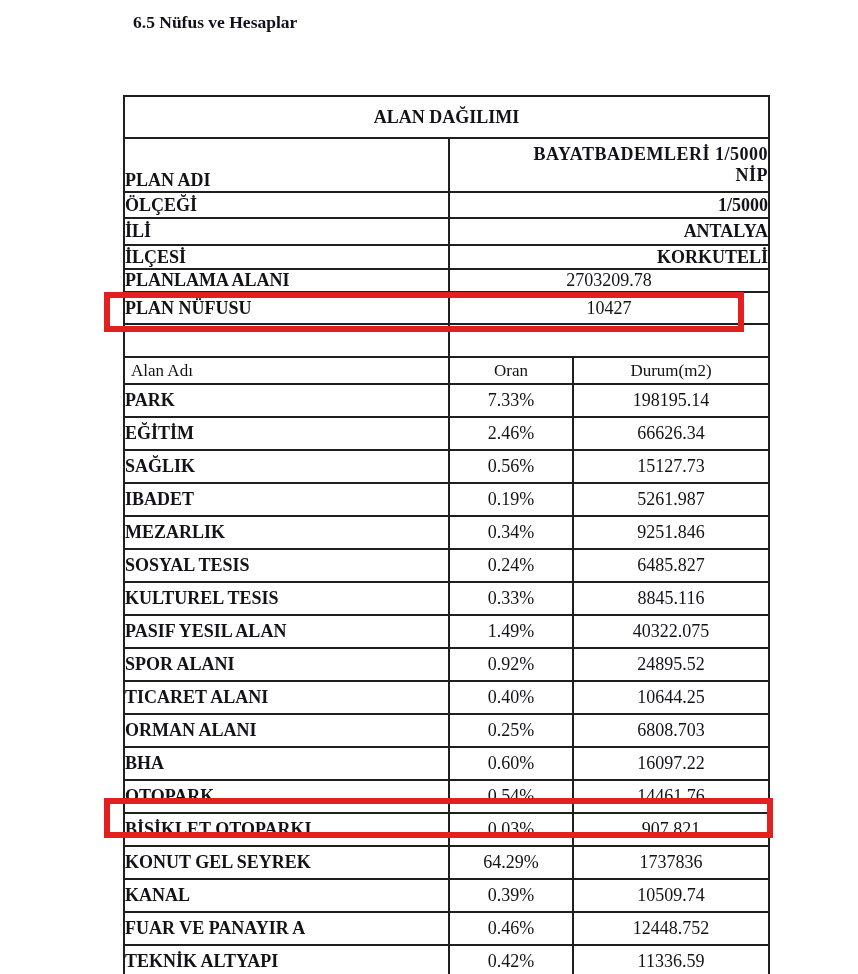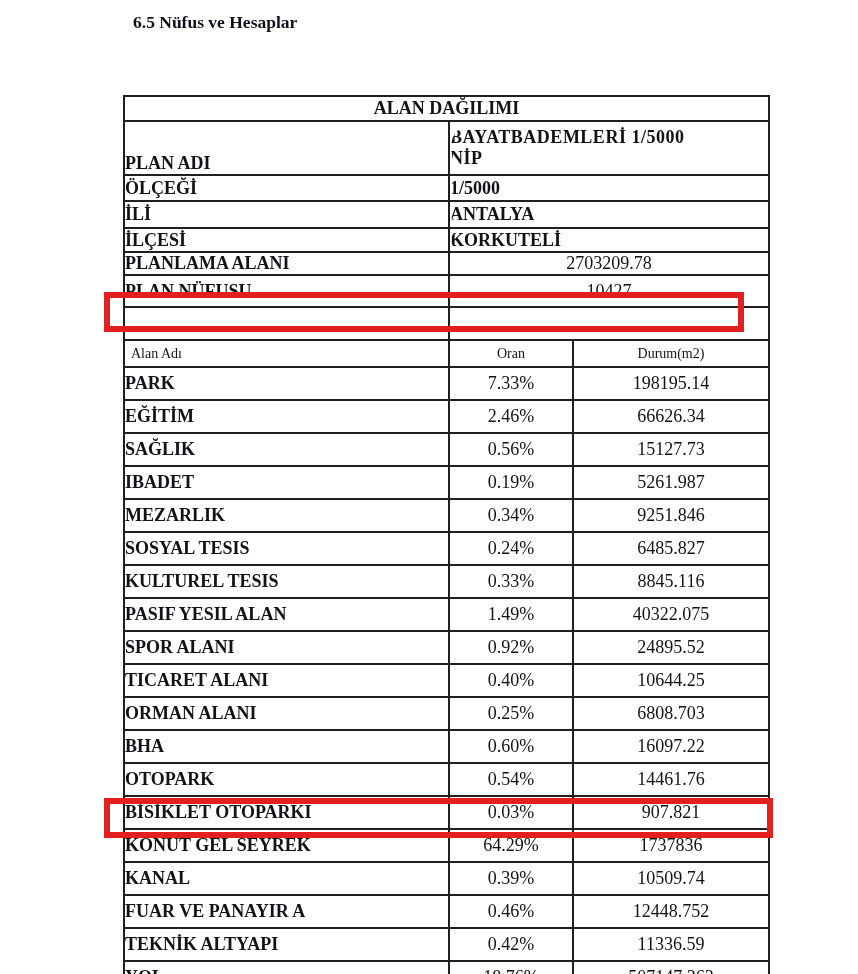--- a/index.html
+++ b/index.html
@@ -34,29 +34,29 @@
     font-size: 18px;
     color: #121218;
   }
   table.area td, table.area th {
     border: 2px solid #1f1f1f;
     padding: 0;
     overflow: hidden;
     white-space: nowrap;
   }
   td.lbl  { text-align: left; padding-left: 6px; font-weight: bold; vertical-align: middle; }
-  td.val  { text-align: left; vertical-align: middle; font-weight: bold; border-radius: 26px; }
+  td.val  { text-align: right; vertical-align: middle; font-weight: bold; }
   td.num  { text-align: center; vertical-align: middle; font-weight: normal; }
   td.title-cell { text-align: center; font-weight: bold; vertical-align: middle; }
   td.va-bottom { vertical-align: bottom; padding-bottom: 3px; }
-  th.colhead { font-weight: normal; font-size: 14px; vertical-align: middle; }
+  th.colhead { font-weight: normal; font-size: 17px; vertical-align: middle; }
   th.colhead.left { text-align: left; padding-left: 6px; }
   th.colhead.center { text-align: center; border-radius: 13px; }
 
-  tr.r-title   { height: 25px; }
+  tr.r-title   { height: 42px; }
   tr.r-planadi { height: 54px; }
   tr.r-olcegi  { height: 26px; }
   tr.r-ili     { height: 27px; }
   tr.r-ilcesi  { height: 24px; }
   tr.r-planlama{ height: 21px; }
   tr.r-nufus   { height: 32px; }
   tr.r-spacer  { height: 33px; }
   tr.r-colhead { height: 27px; }
   tr.r-data    { height: 33px; }
 

